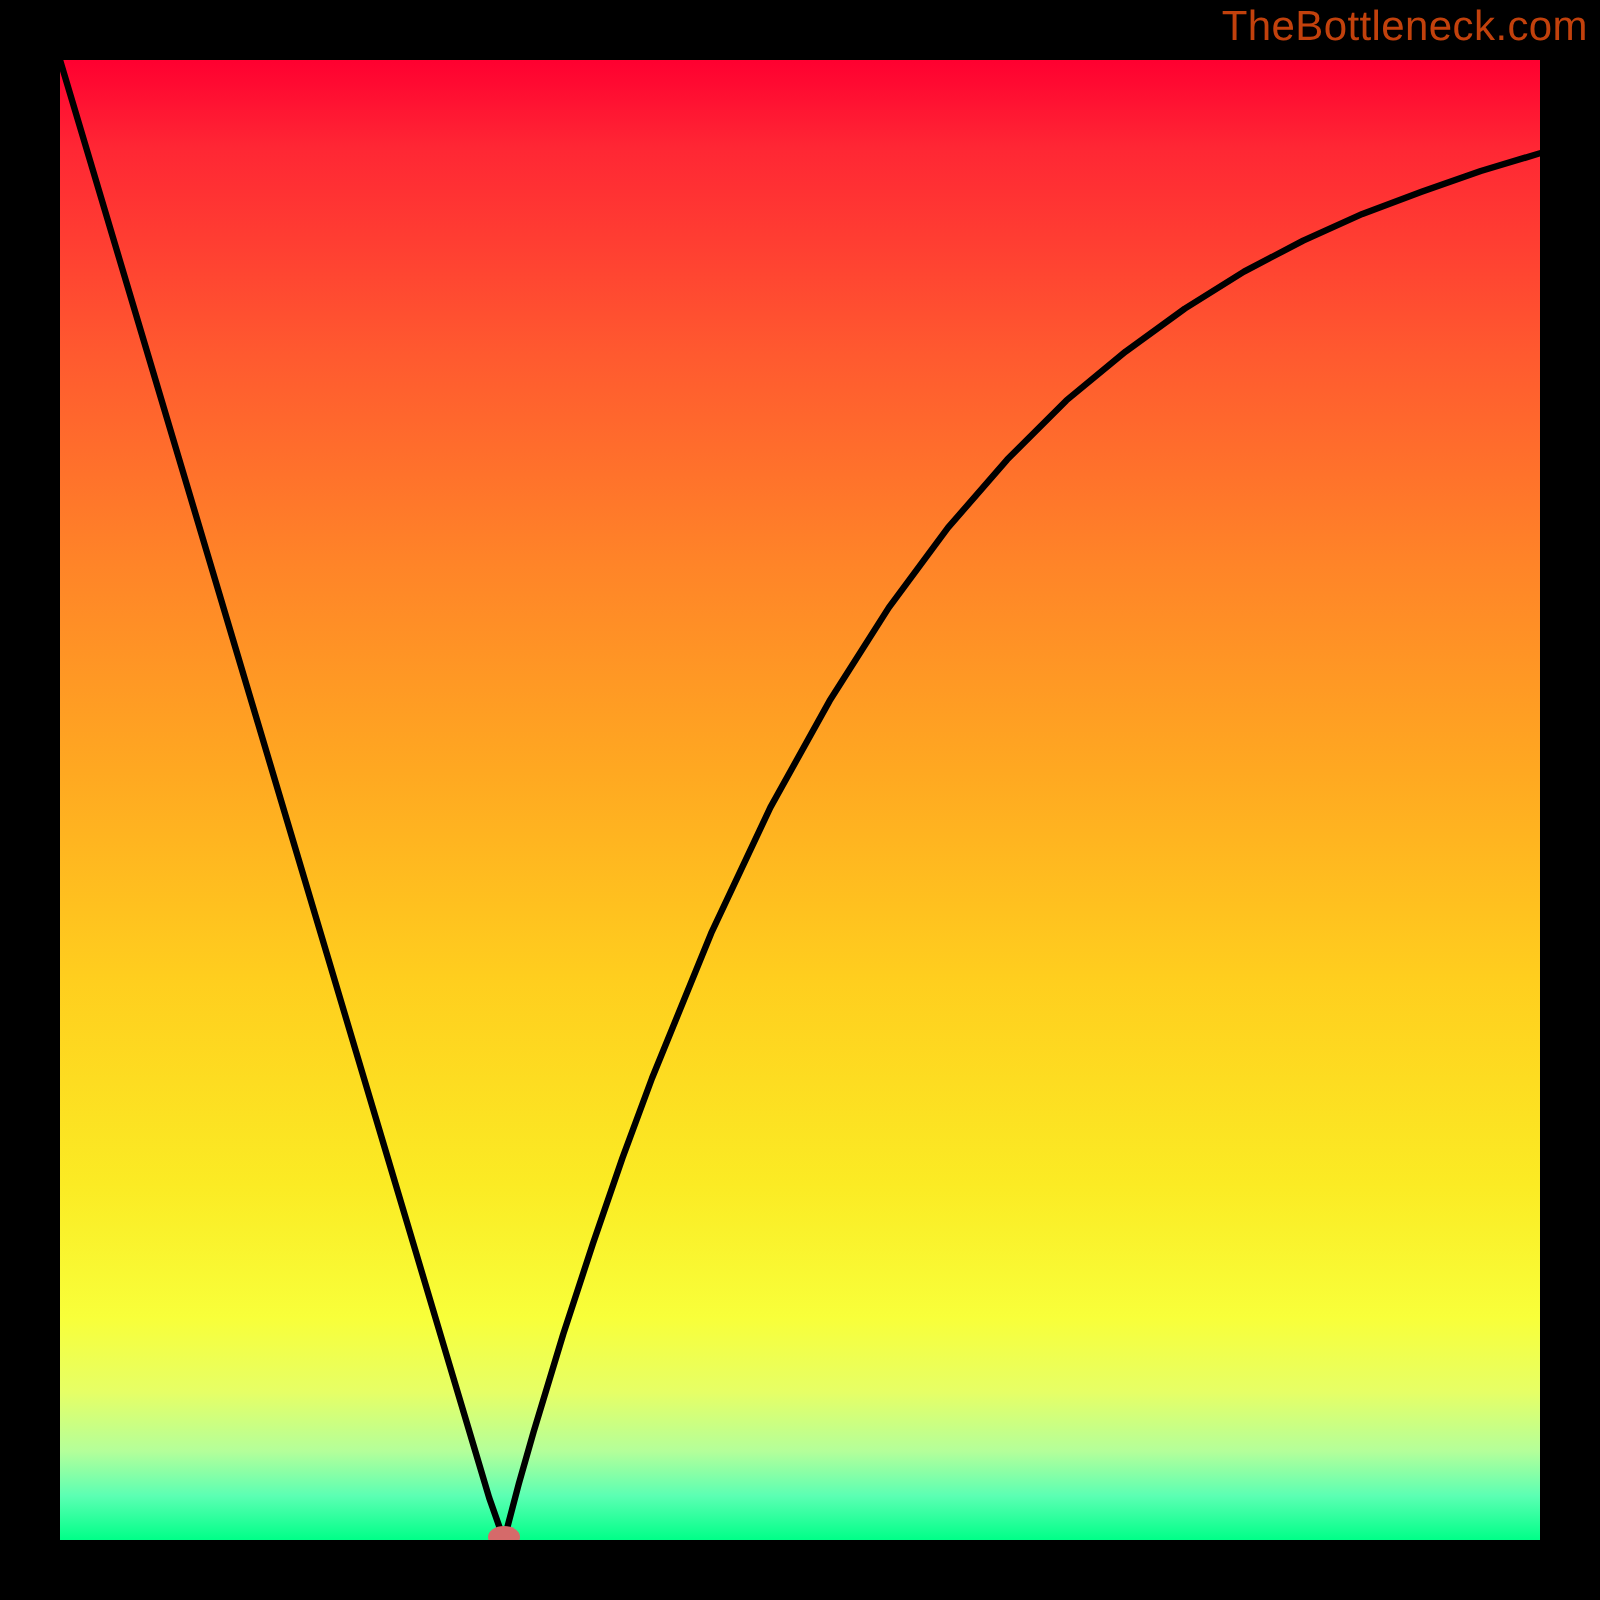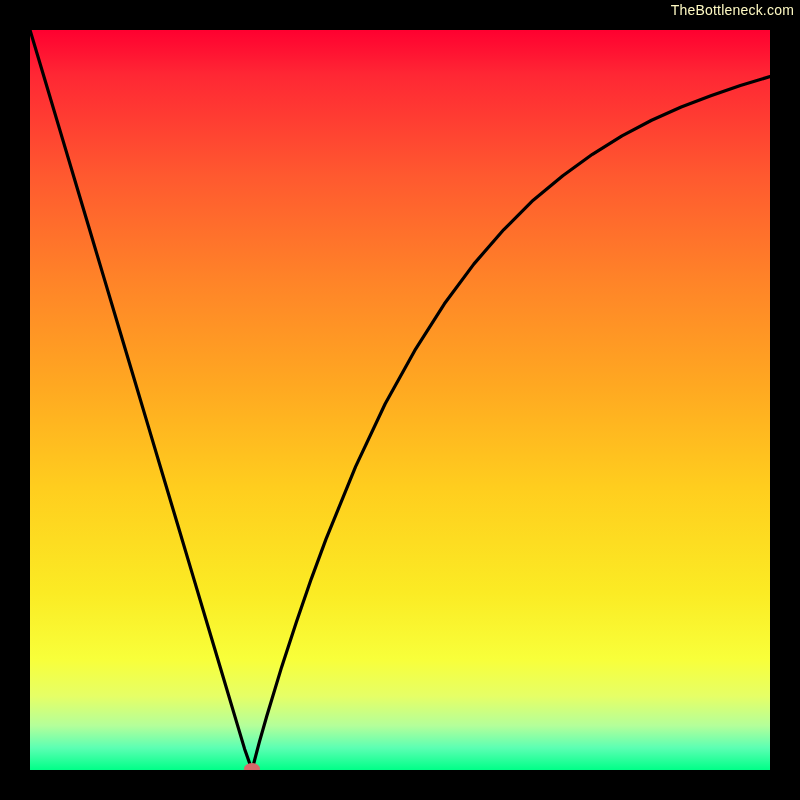--- a/index.html
+++ b/index.html
@@ -41,22 +41,22 @@
     position: absolute;
     left: 0;
     top: 0;
     width: 740px;
     height: 740px;
   }
   .watermark {
     position: absolute;
     top: 2px;
     right: 6px;
-    color: #fef9c3;
-    font-size: 14px;
+    color: #c2410c;
+    font-size: 21px;
     letter-spacing: 0.2px;
     font-weight: 400;
   }
 </style>
 </head>
 <body>
 
 <div class="frame">
   <div class="watermark">TheBottleneck.com</div>
   <div class="plot">

